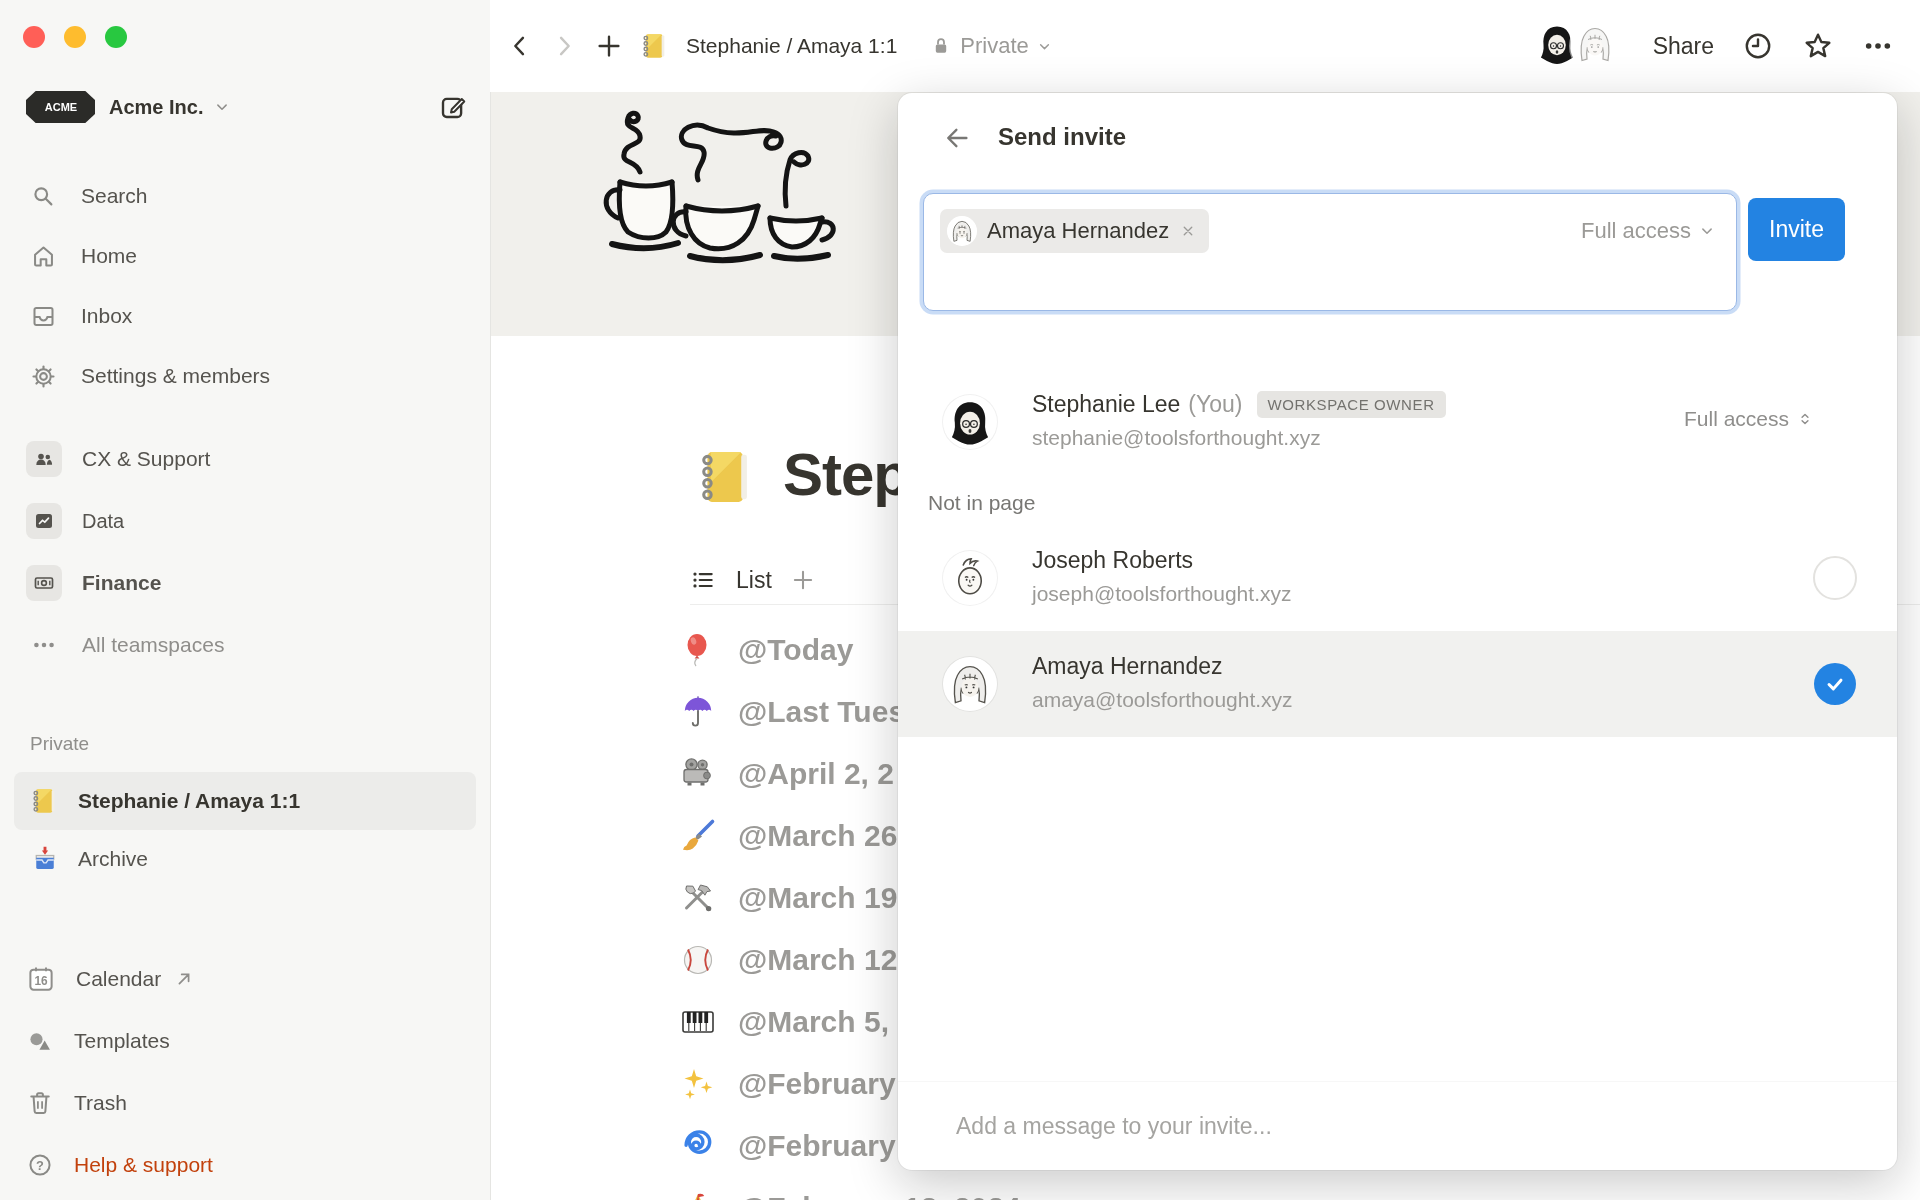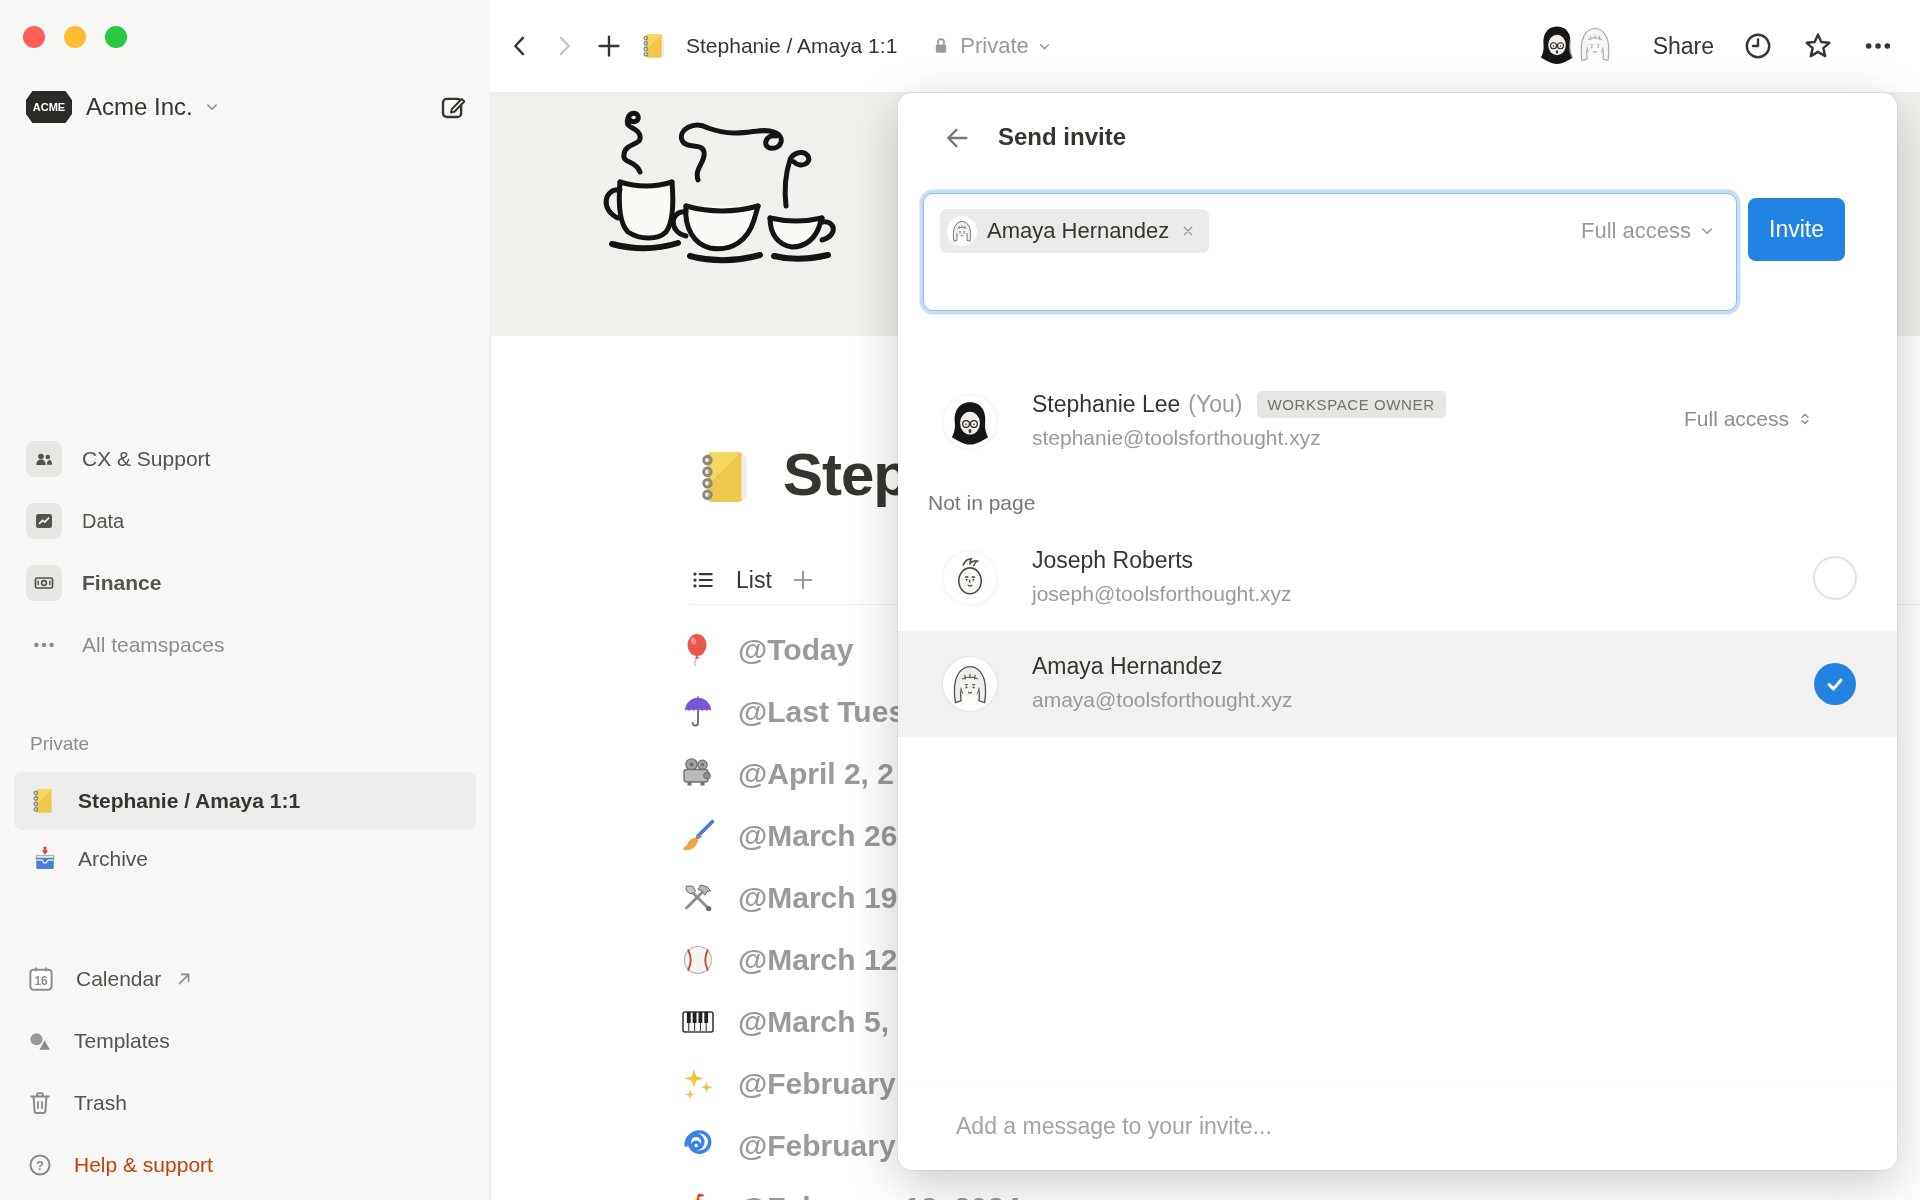--- a/index.html
+++ b/index.html
@@ -6,24 +6,24 @@
   body{width:1920px;height:1200px;overflow:hidden;position:relative;background:#fff;
        font-family:"Liberation Sans",sans-serif;color:#37352f;-webkit-font-smoothing:antialiased}
   svg{display:block}
 
   
   #sidebar{position:absolute;left:0;top:0;width:490px;height:1200px;background:#f7f7f5;
            border-right:1px solid rgba(55,53,47,.09);z-index:5}
   .traffic{position:absolute;top:26px;left:23px;display:flex;gap:19px}
   .tl{width:22px;height:22px;border-radius:50%}
   .ws-row{position:absolute;top:86px;left:26px;right:22px;height:42px;display:flex;align-items:center}
-  .ws-logo{width:46px;height:32px;background:#2b2b28;display:flex;align-items:center;justify-content:center;
+  .ws-logo{width:69px;height:32px;background:#2b2b28;display:flex;align-items:center;justify-content:center;
            clip-path:polygon(14% 0,86% 0,100% 28%,100% 72%,86% 100%,14% 100%,0 72%,0 28%)}
   .ws-logo text{font-weight:bold}
-  .ws-name{margin-left:14px;font-size:24px;font-weight:400;color:#37352f}
+  .ws-name{margin-left:14px;font-size:20px;font-weight:700;color:#37352f}
   .ws-chev{margin-left:10px;color:#8f8e8b}
   .compose{margin-left:auto;color:#37352f}
   .srow{height:60px;display:flex;align-items:center;padding-left:20px;gap:24px;border-radius:8px}
   .srow .lbl{font-size:21px;font-weight:500;color:#55534e;white-space:nowrap}
   .icon-grey{color:#8a8a86}
   .nav{position:absolute;top:166px;left:10px;right:10px}
   .teams{position:absolute;top:428px;left:10px;right:10px}
   .trow{height:62px;display:flex;align-items:center;padding-left:16px;gap:20px}
   .badge-sq{width:36px;height:36px;border-radius:8px;background:#e7e6e3;display:flex;align-items:center;justify-content:center;color:#55534e}
   .muted-lbl{font-size:21px;font-weight:500;color:#8f8e8b}
@@ -339,20 +339,46 @@
     </div>
     <span class="ws-name">Acme Inc.</span>
     <svg class="ws-chev" width="18" height="18" viewBox="0 0 24 24">
         <use href="#i-chev-down"></use>
       </svg>
     <svg class="compose" width="30" height="30" viewBox="0 0 24 24">
         <use href="#i-compose"></use>
       </svg>
   </div>
 
+  <div class="nav">
+    <div class="srow">
+      <svg class="icon-grey" width="27" height="27" viewBox="0 0 24 24">
+          <use href="#i-search"></use>
+        </svg>
+      <span class="lbl">Search</span>
+    </div>
+    <div class="srow">
+      <svg class="icon-grey" width="27" height="27" viewBox="0 0 24 24">
+          <use href="#i-home"></use>
+        </svg>
+      <span class="lbl">Home</span>
+    </div>
+    <div class="srow">
+      <svg class="icon-grey" width="27" height="27" viewBox="0 0 24 24">
+          <use href="#i-inbox"></use>
+        </svg>
+      <span class="lbl">Inbox</span>
+    </div>
+    <div class="srow">
+      <svg class="icon-grey" width="27" height="27" viewBox="0 0 24 24">
+          <use href="#i-gear"></use>
+        </svg>
+      <span class="lbl">Settings &amp; members</span>
+    </div>
+  </div>
 
   <div class="teams">
     <div class="trow">
       <div class="badge-sq">
           <svg width="24" height="24" viewBox="0 0 24 24">
             <use href="#i-people"></use>
           </svg>
         </div>
       <span class="lbl" style="font-size:21px;font-weight:500;color:#55534e">CX &amp; Support</span>
     </div>

